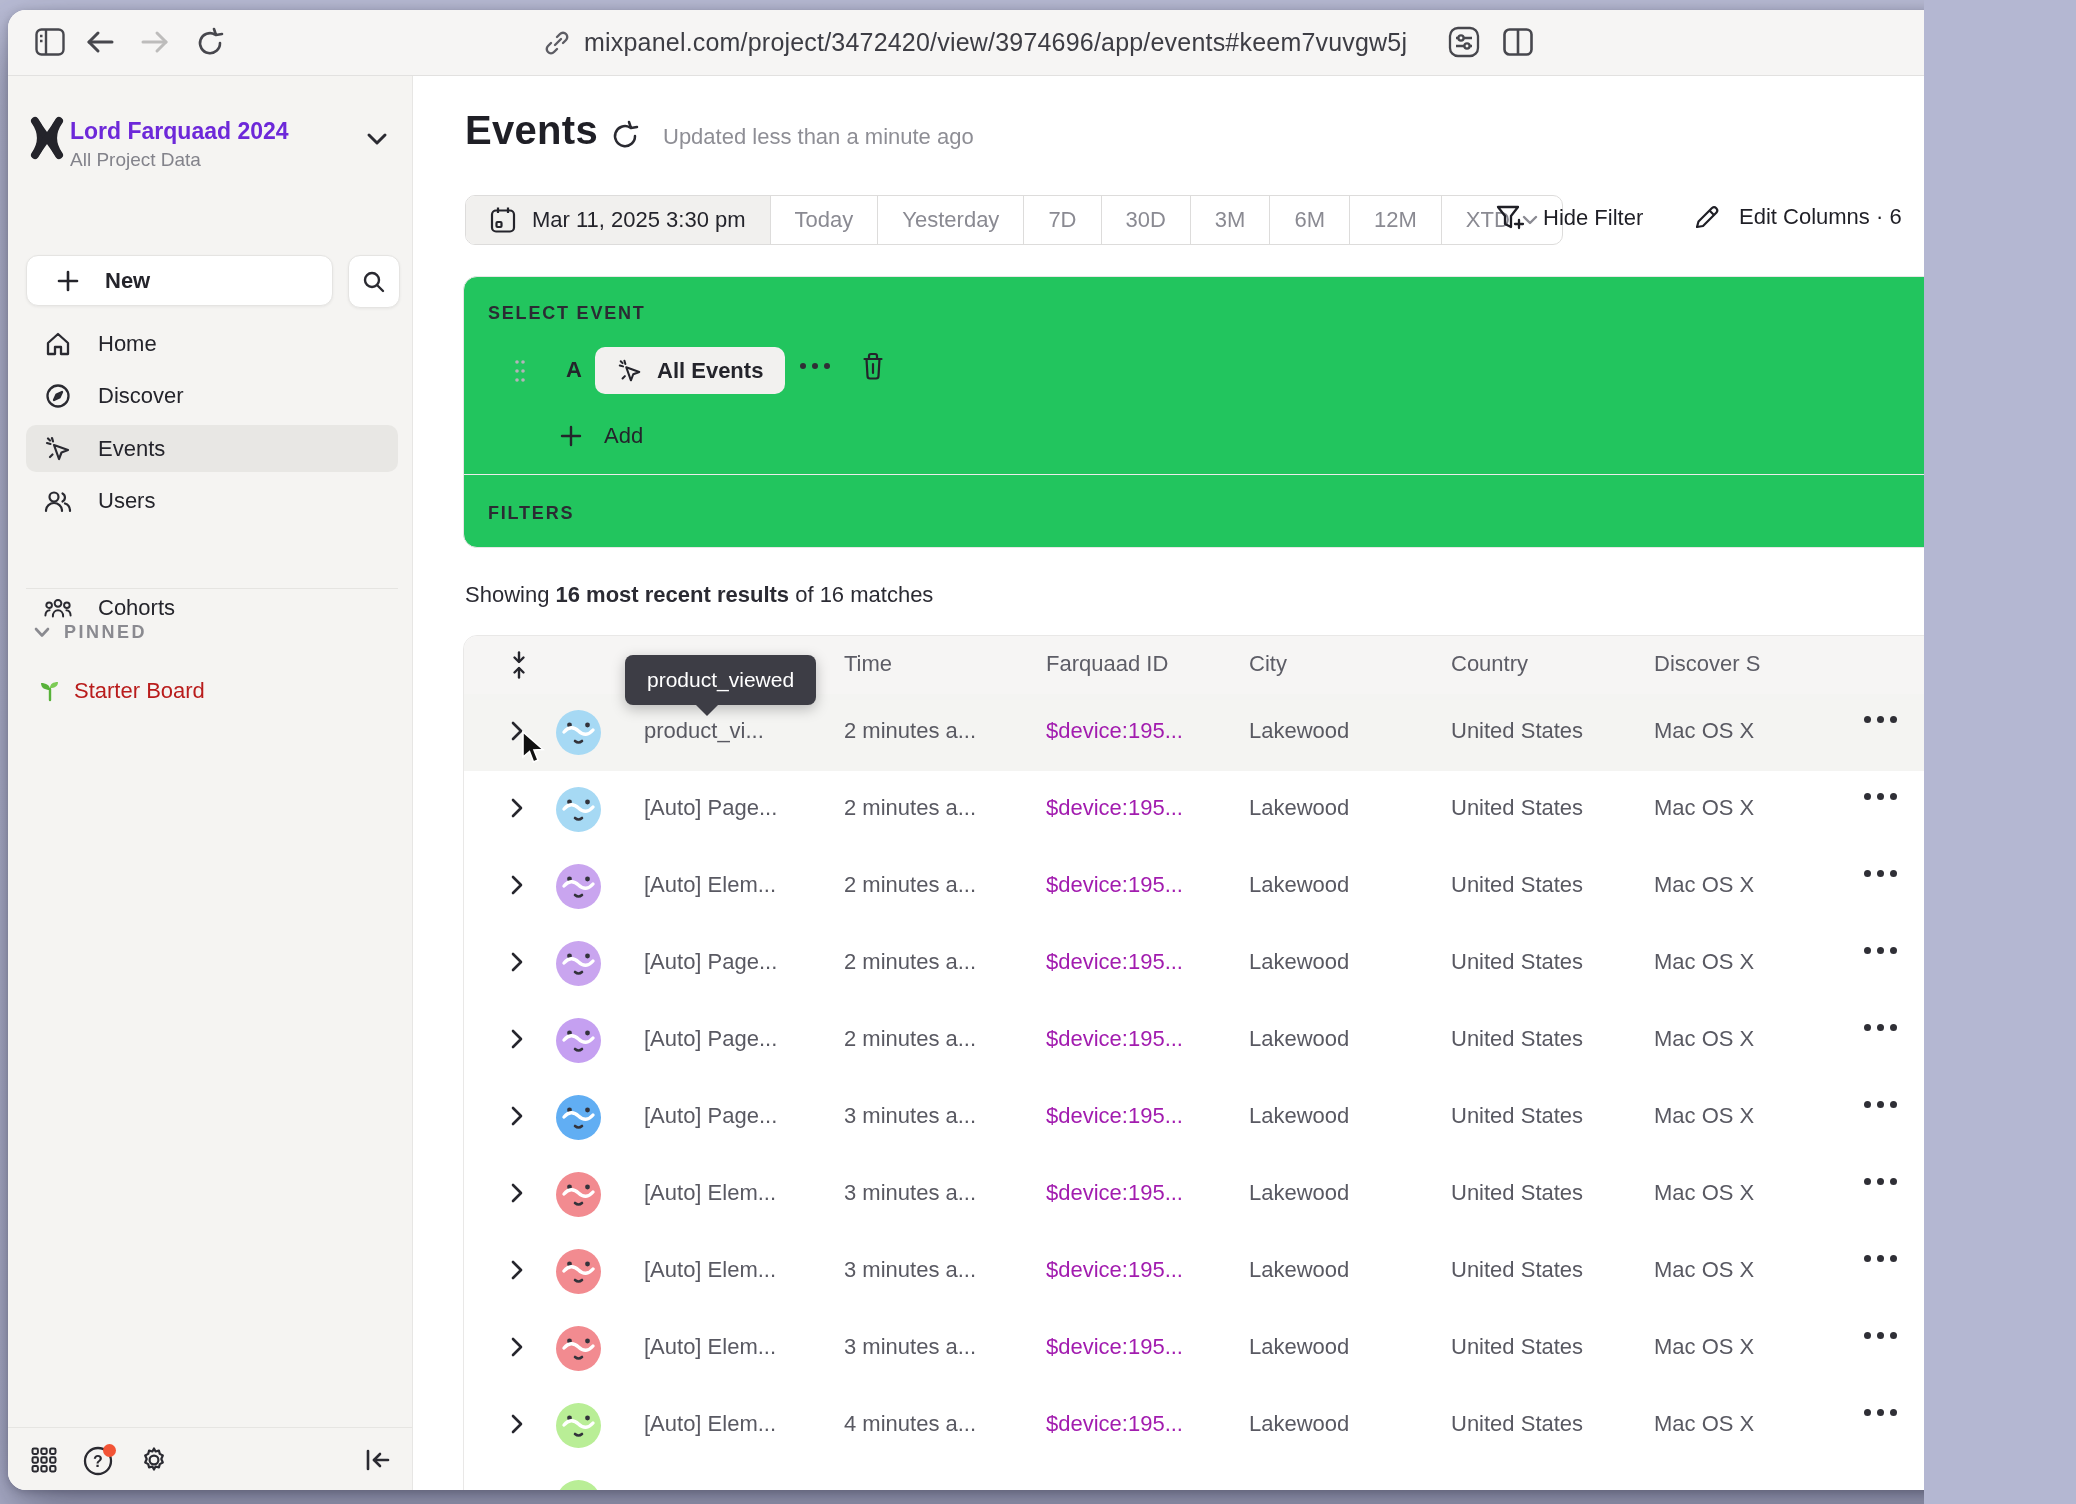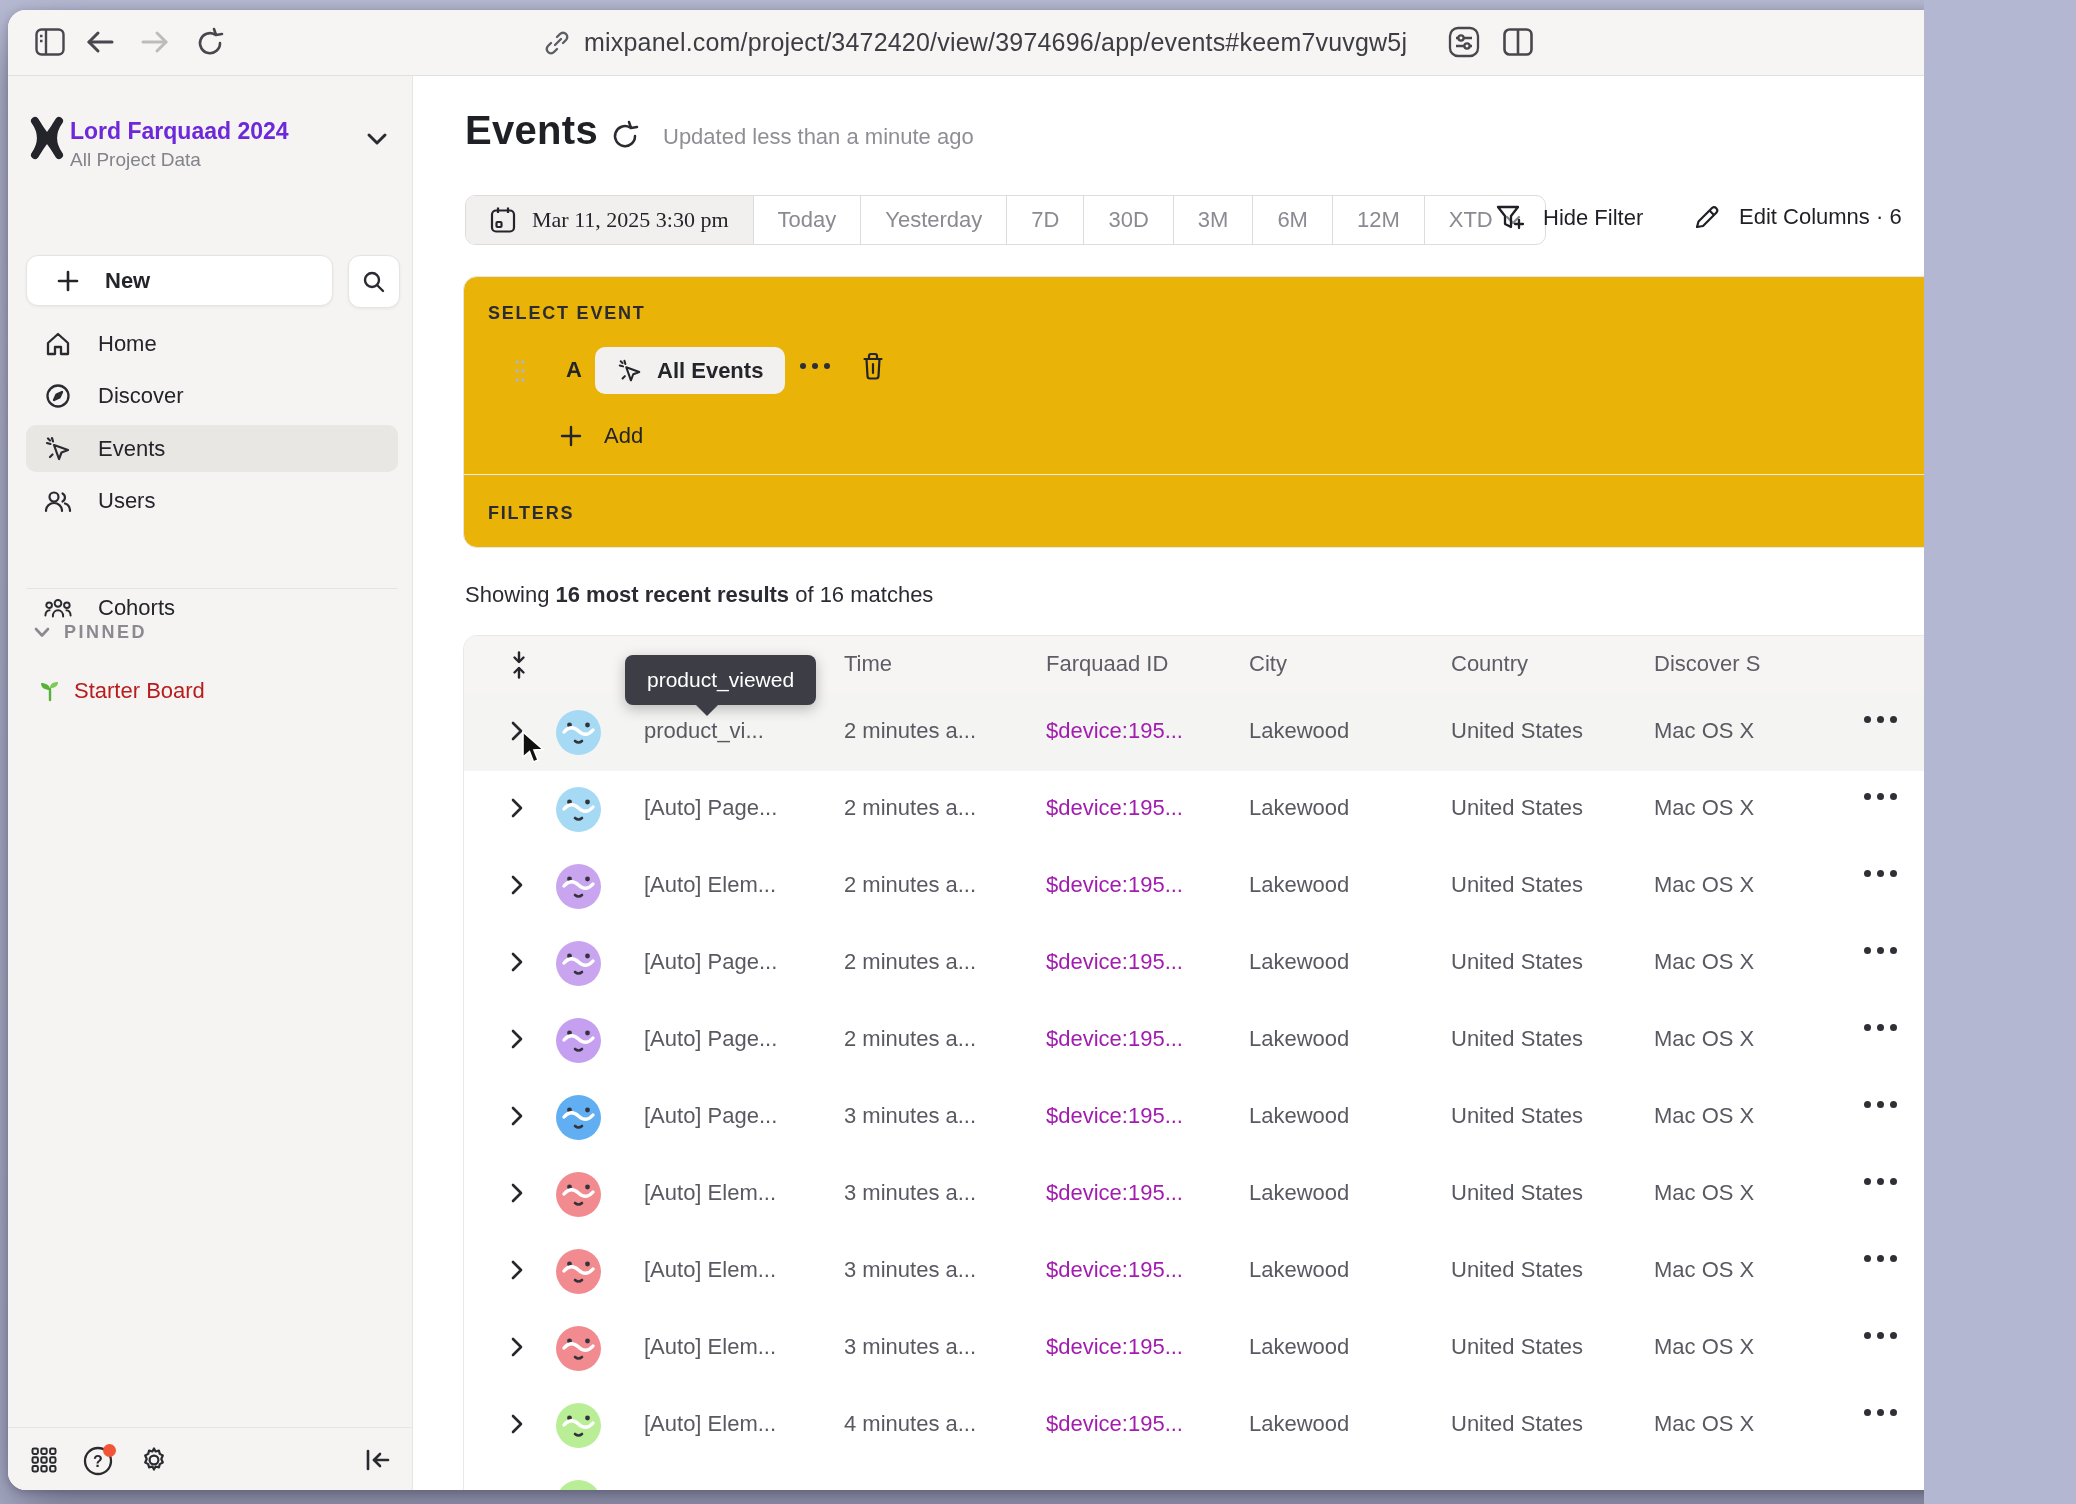--- a/index.html
+++ b/index.html
@@ -30,24 +30,24 @@
   .sfooter{position:absolute;left:0;bottom:0;width:100%;height:62px;border-top:1px solid #e6e5e2;}
   .fbtn{position:absolute;top:10px;width:44px;height:44px;display:flex;align-items:center;justify-content:center;color:#2a2a31;}
   
   .main{position:absolute;left:405px;top:66px;width:1657px;height:1414px;background:#fff;}
   .pgtitle{position:absolute;left:52px;top:32px;font-size:40px;font-weight:700;color:#1f1f26;letter-spacing:.3px;}
   .updated{position:absolute;left:250px;top:48px;font-size:22px;color:#8e8e95;}
   .refresh{position:absolute;left:198px;top:44px;color:#2a2a31;}
   
   .segbar{position:absolute;left:52px;top:119px;height:48px;display:inline-flex;border:1.5px solid #dddcdb;border-radius:10px;overflow:hidden;background:#fff;}
   .seg{display:flex;align-items:center;justify-content:center;font-size:22px;color:#8a8a92;border-left:1.5px solid #dddcdb;padding:0 24px;white-space:nowrap;}
-  .seg:first-child{border-left:none;background:#f1f0ee;color:#24242b;gap:16px;font-weight:500;font-family:Liberation Serif, serif;}
+  .seg:first-child{border-left:none;background:#f1f0ee;color:#24242b;gap:16px;font-weight:500;}
   .actbtn{position:absolute;top:127px;display:flex;align-items:center;gap:18px;font-size:22px;font-weight:500;color:#1f1f26;}
   
-  .qcard{position:absolute;left:50px;top:200px;width:1559px;height:272px;border:1px solid #e7e6e5;border-radius:14px;background:#eab308;box-sizing:border-box;}
+  .qcard{position:absolute;left:50px;top:200px;width:1559px;height:272px;border:1px solid #e7e6e5;border-radius:14px;background:#22c55e;box-sizing:border-box;}
   .sectlabel{font-size:18px;font-weight:700;letter-spacing:1.8px;color:#2b2b33;}
   .pill{position:absolute;left:131px;top:70px;height:47px;background:#f2f1ef;border-radius:10px;display:flex;align-items:center;gap:14px;
         padding:0 22px;font-size:22px;font-weight:700;color:#24242b;}
   .results{position:absolute;left:52px;top:506px;font-size:22px;color:#2b2b33;}
   
   .tcard{position:absolute;left:50px;top:559px;width:1559px;height:856px;border:1px solid #e9e8e7;border-radius:14px 14px 0 0;overflow:hidden;background:#fff;box-sizing:border-box;}
   .thead{position:absolute;left:0;top:0;width:100%;height:58px;background:#f6f5f4;border-bottom:1px solid #e7e6e5;}
   .hcell{position:absolute;top:15px;font-size:22px;font-weight:500;color:#5d5d66;white-space:nowrap;}
   .trow{position:absolute;left:0;width:100%;height:77px;background:#fff;border-bottom:1px solid #ececeb;}
   .trow.hl{background:#f4f4f2;}

